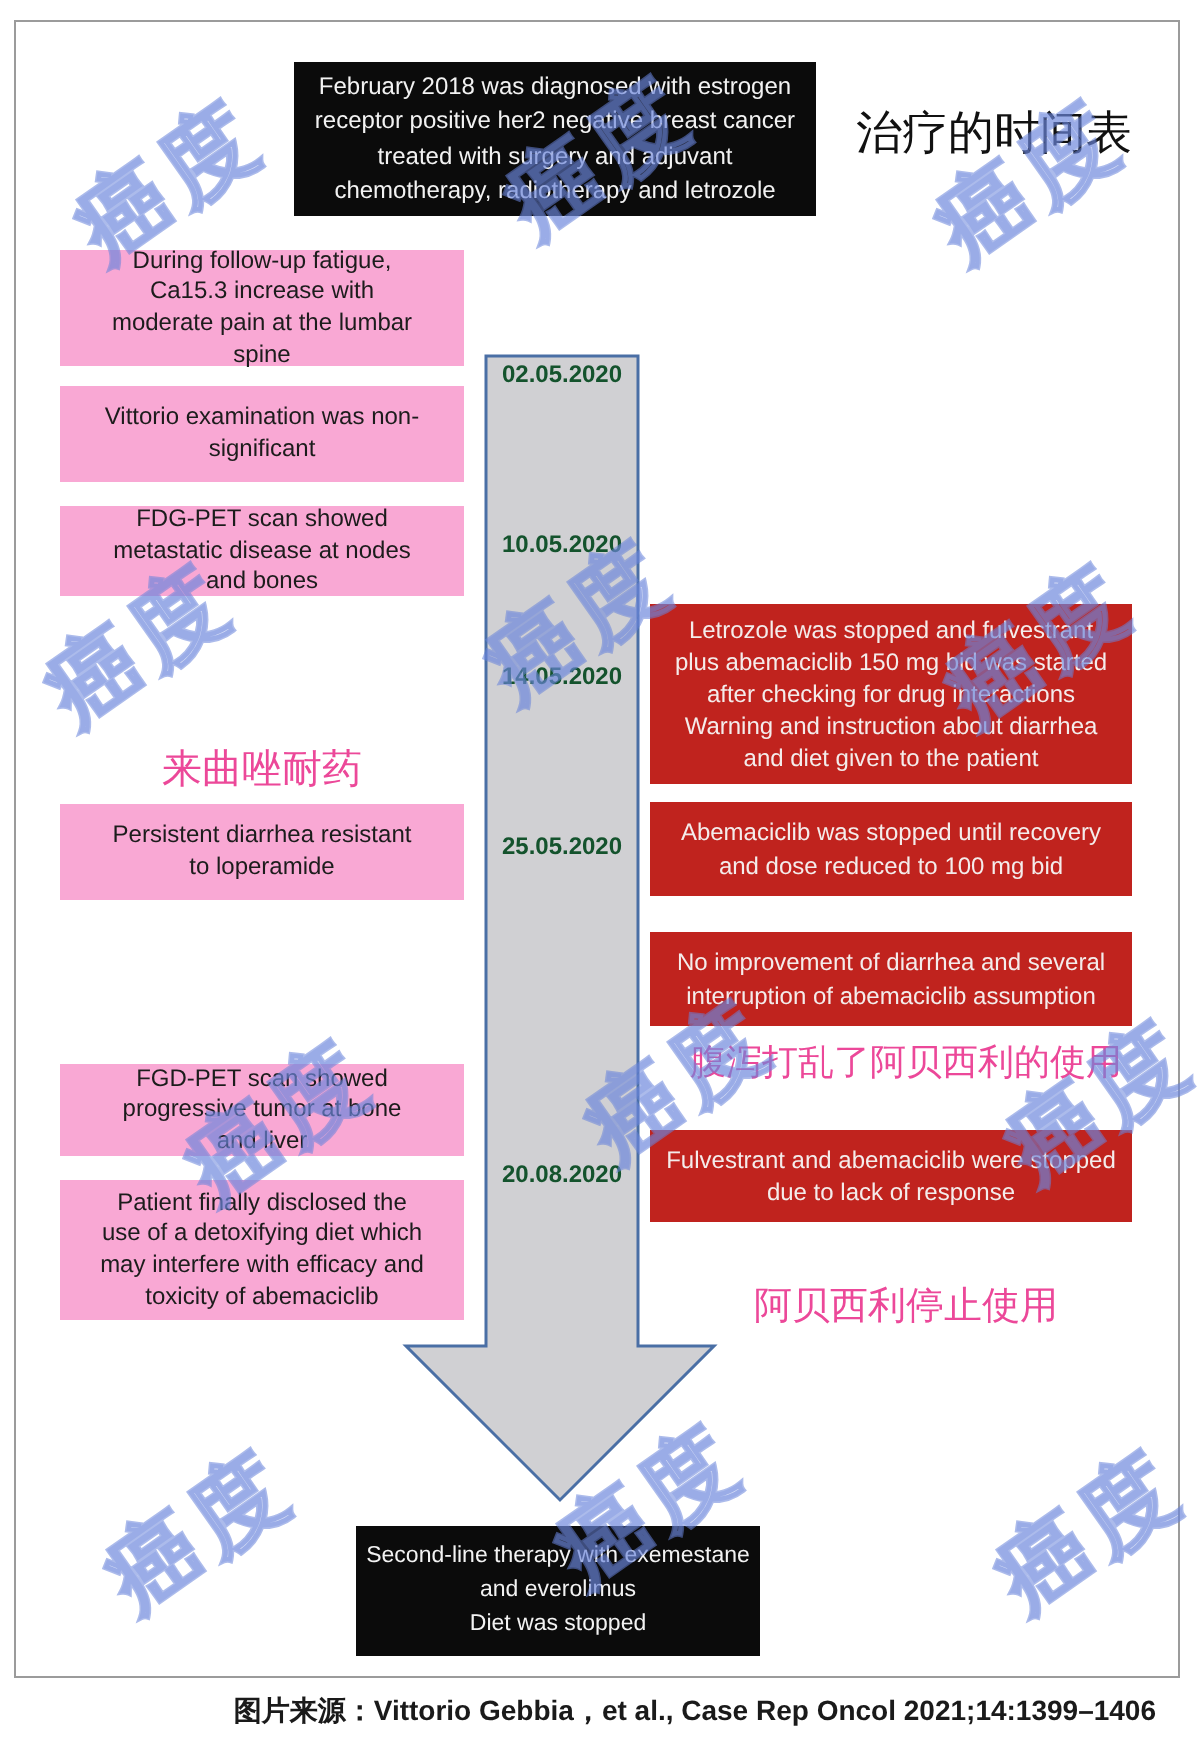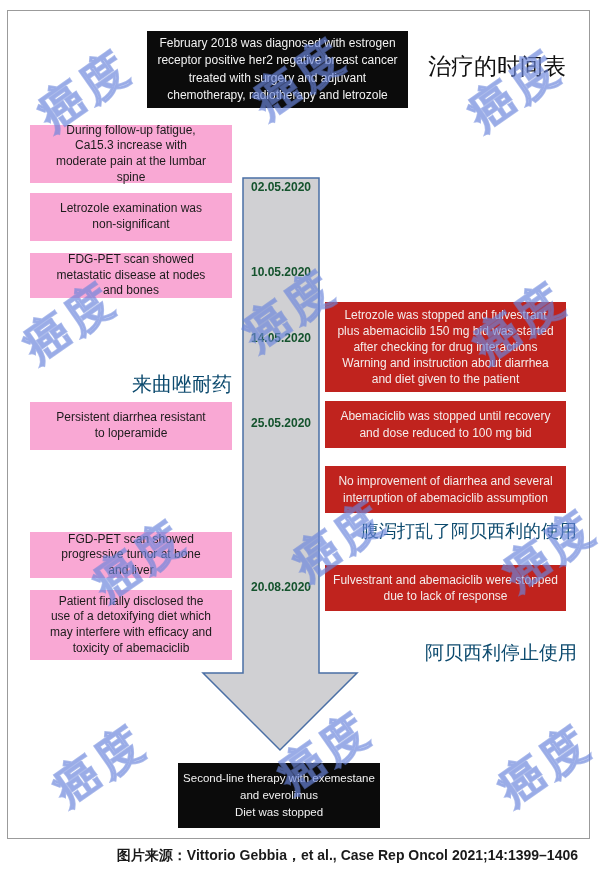--- a/index.html
+++ b/index.html
@@ -30,21 +30,21 @@
   }
   .title {
     position:absolute; left:428px; top:51px; width:162px;
     font-size:23px; color:#111; z-index:2; white-space:nowrap;
   }
   .date {
     position:absolute; left:243px; width:76px; text-align:center;
     font-size:12px; font-weight:bold; color:#14532d; z-index:3;
   }
   .anno {
-    position:absolute; text-align:right; color:#0c4a6e; z-index:2;
+    position:absolute; text-align:center; color:#ec4899; z-index:2;
   }
   .anno-letrozole { left:30px; top:371px; width:202px; font-size:20px; }
   .anno-diarrhea  { left:329px; top:519px; width:248px; font-size:18px; white-space:nowrap; }
   .anno-stop      { left:329px; top:640px; width:248px; font-size:19px; }
   .arrow-svg { position:absolute; left:190px; top:170px; z-index:1; }
   .caption {
     position:absolute; right:22px; top:847px; font-size:14px;
     font-weight:bold; color:#1a1a1a; z-index:2; white-space:nowrap;
   }
   .wm {
@@ -72,21 +72,21 @@
   <div class="date" style="top:416px">25.05.2020</div>
   <div class="date" style="top:580px">20.08.2020</div>
 
   <div class="box blackbox" style="left:147px; top:31px; width:261px; height:77px;">
     <div>February 2018 was diagnosed with estrogen receptor positive her2 negative breast cancer treated with surgery and adjuvant chemotherapy, radiotherapy and letrozole</div>
   </div>
 
   <div class="title">治疗的时间表</div>
 
   <div class="box green" style="left:30px; top:125px; width:202px; height:58px;">During follow-up fatigue, Ca15.3 increase with moderate pain at the lumbar spine</div>
-  <div class="box green" style="left:30px; top:193px; width:202px; height:48px;">Letrozole examination was non-significant</div>
+  <div class="box green" style="left:30px; top:193px; width:202px; height:48px;">Vittorio examination was non-significant</div>
   <div class="box green" style="left:30px; top:253px; width:202px; height:45px;">FDG-PET scan showed metastatic disease at nodes and bones</div>
   <div class="box green" style="left:30px; top:532px; width:202px; height:46px;">FGD-PET scan showed progressive tumor at bone and liver</div>
   <div class="box green" style="left:30px; top:402px; width:202px; height:48px;">Persistent diarrhea resistant to loperamide</div>
   <div class="box green" style="left:30px; top:590px; width:202px; height:70px;">Patient finally disclosed the use of a detoxifying diet which may interfere with efficacy and toxicity of abemaciclib</div>
 
   <div class="anno anno-letrozole">来曲唑耐药</div>
 
   <div class="box red" style="left:325px; top:302px; width:241px; height:90px;">
     <div>Letrozole was stopped and fulvestrant plus abemaciclib 150 mg bid was started after checking for drug interactions</div>
     <div>Warning and instruction about diarrhea and diet given to the patient</div>

